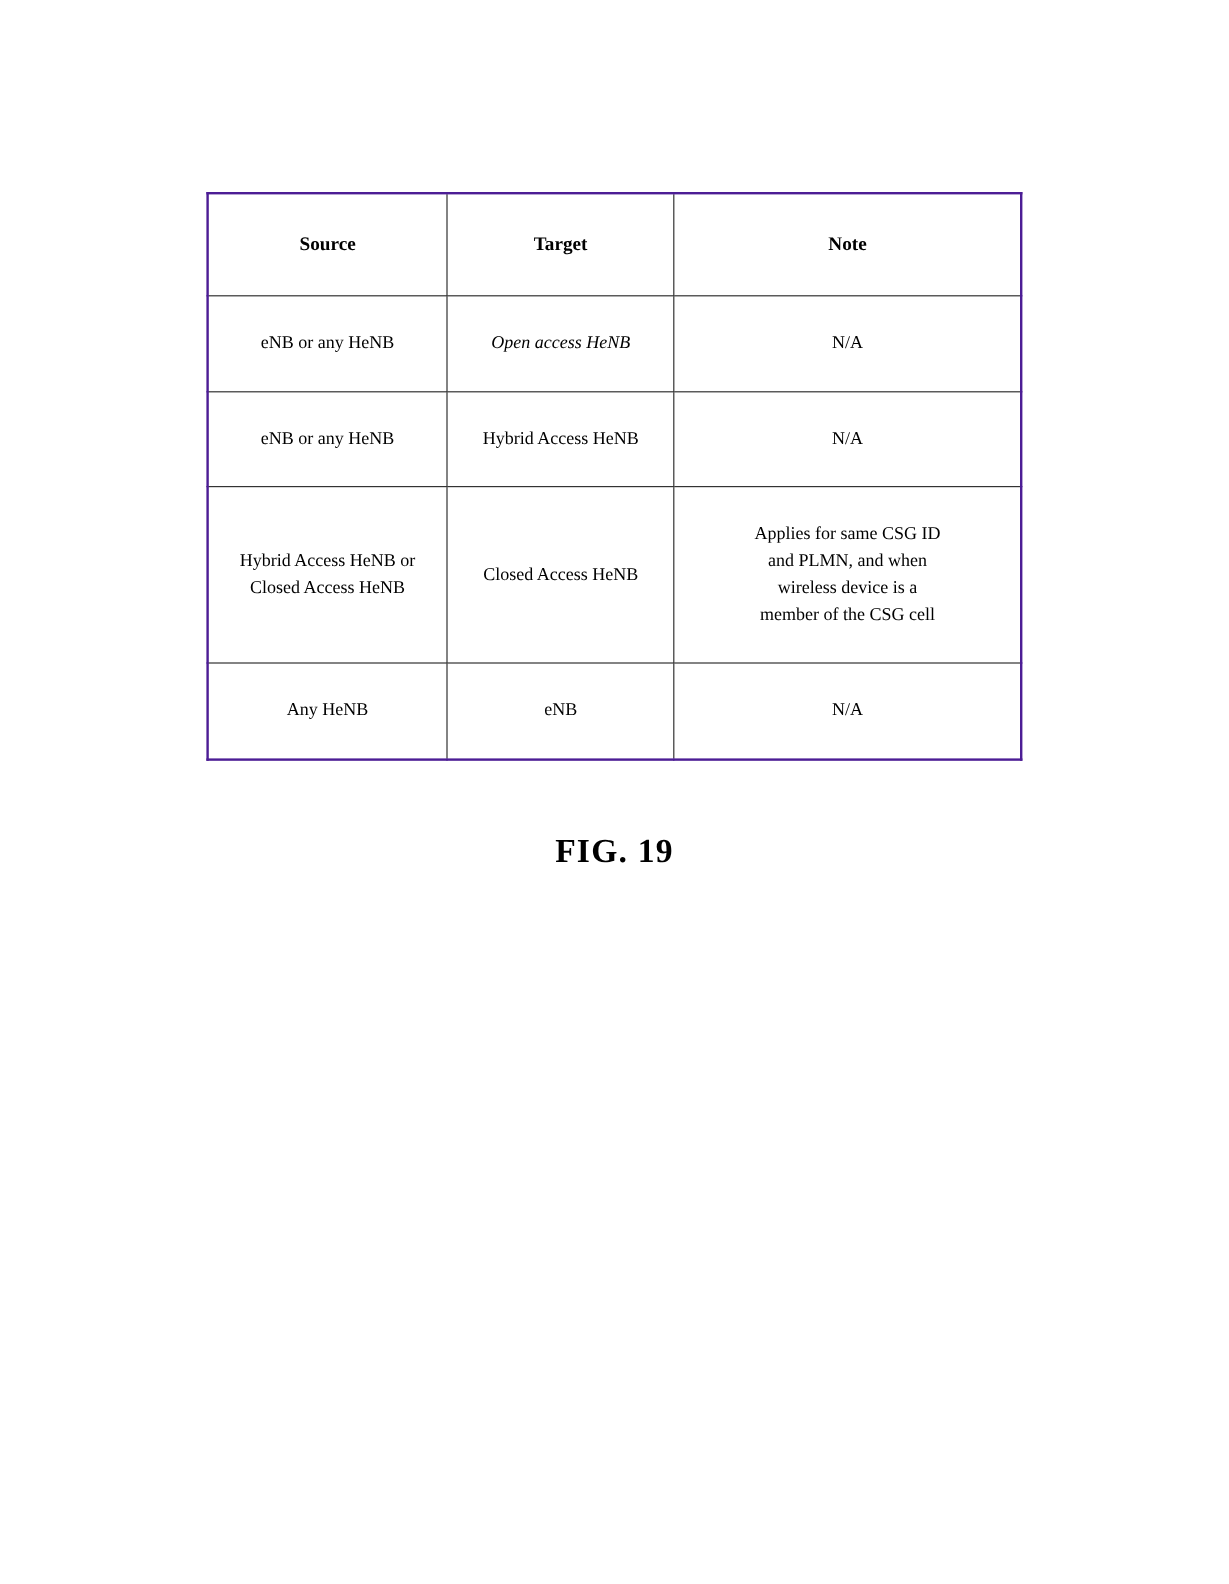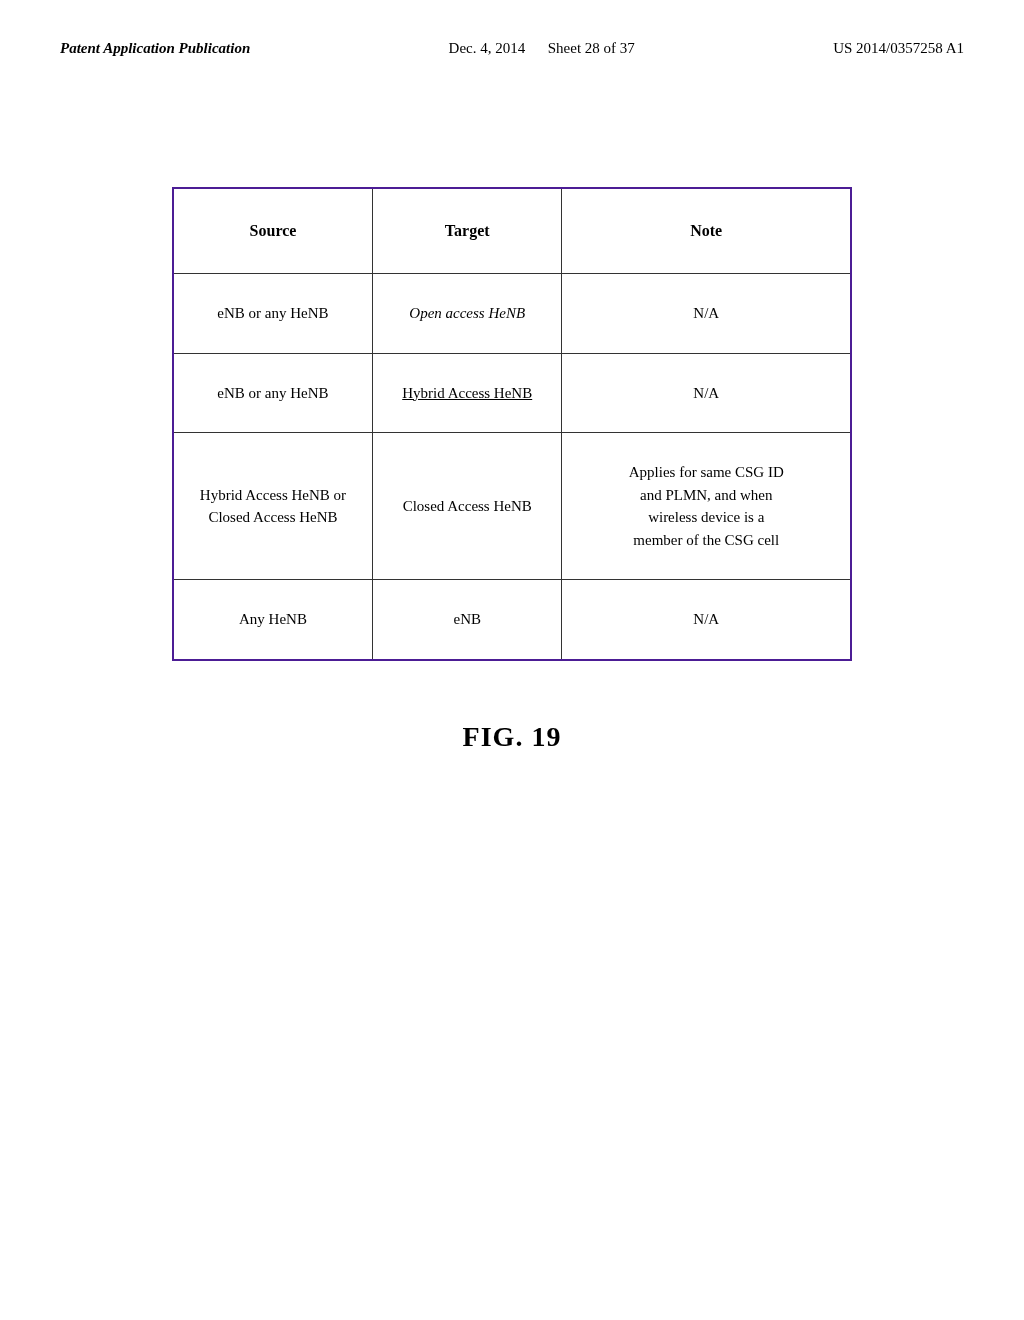--- a/index.html
+++ b/index.html
@@ -88,49 +88,40 @@
 
     .col-source { width: 200px; }
     .col-target { width: 190px; }
     .col-note { width: 290px; }
   </style>
 </head>
 <body>
 
 <div class="page">
 
-  <div class="header">
-    <span class="header-left">Patent Application Publication</span>
-    <span class="header-center">
-      <span>Dec. 4, 2014</span>
-      &nbsp;&nbsp;&nbsp;&nbsp;
-      <span>Sheet 28 of 37</span>
-    </span>
-    <span class="header-right">US 2014/0357258 A1</span>
-  </div>
 
   <div class="content-area">
 
     <table class="patent-table">
       <thead>
         <tr>
           <th class="col-source">Source</th>
           <th class="col-target">Target</th>
           <th class="col-note">Note</th>
         </tr>
       </thead>
       <tbody id="table-body">
       <tr>
             <td style="white-space: pre-line;">eNB or any HeNB</td>
             <td style="white-space: pre-line; font-style: italic;">Open access HeNB</td>
             <td style="white-space: pre-line;">N/A</td>
           </tr>
           <tr>
             <td style="white-space: pre-line;">eNB or any HeNB</td>
-            <td style="white-space: pre-line; text-decoration: underline;">Hybrid Access HeNB</td>
+            <td style="white-space: pre-line;">Hybrid Access HeNB</td>
             <td style="white-space: pre-line;">N/A</td>
           </tr>
           <tr>
             <td style="white-space: pre-line;">Hybrid Access HeNB or
 Closed Access HeNB</td>
             <td style="white-space: pre-line;">Closed Access HeNB</td>
             <td style="white-space: pre-line;">Applies for same CSG ID
 and PLMN, and when
 wireless device is a
 member of the CSG cell</td>

